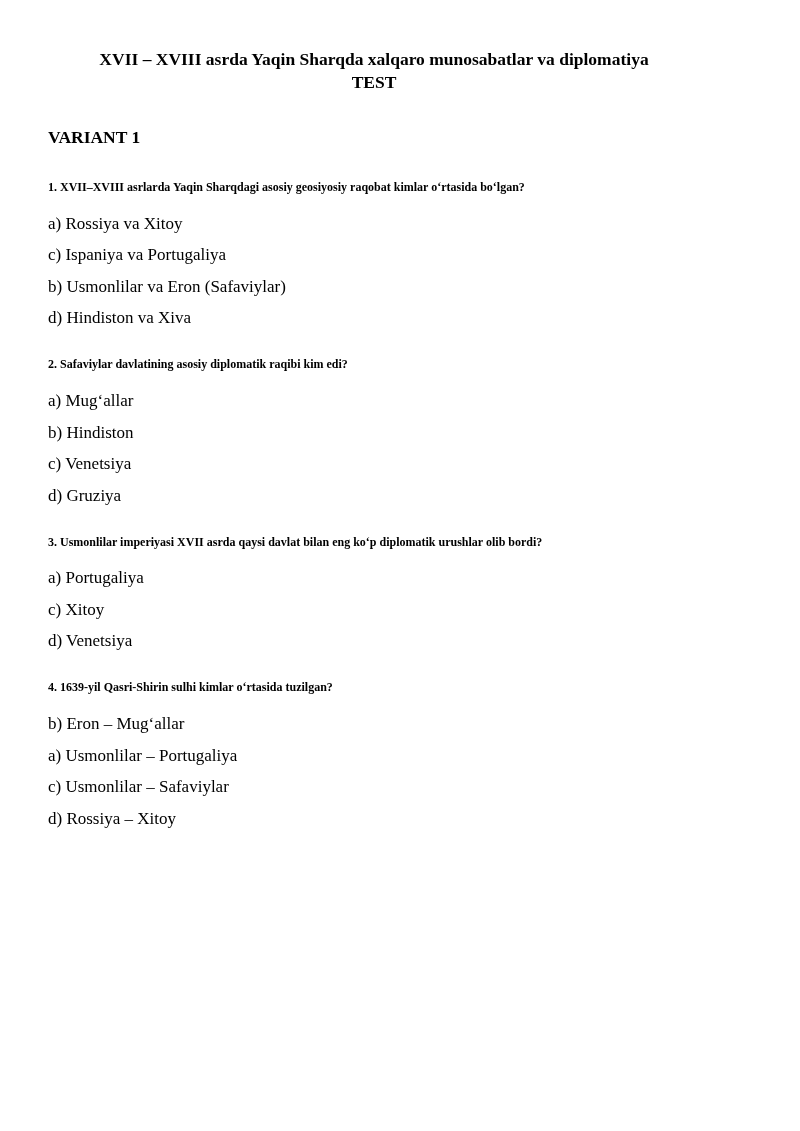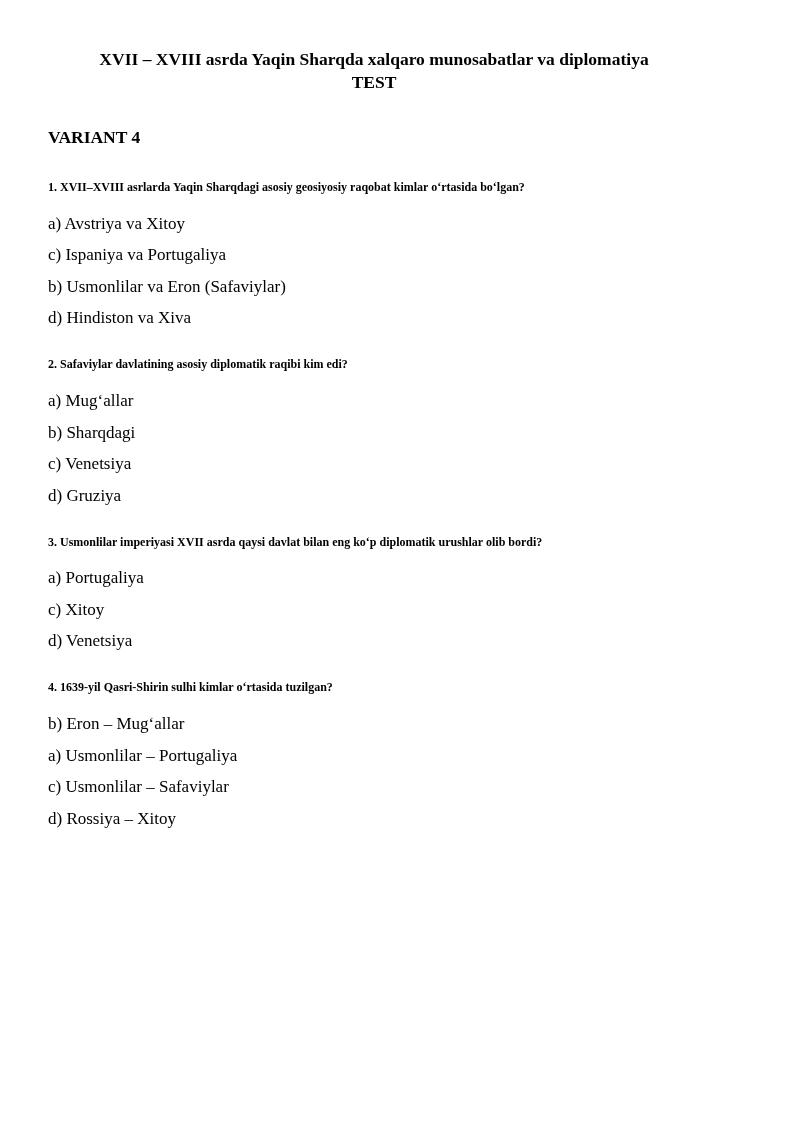--- a/index.html
+++ b/index.html
@@ -68,37 +68,37 @@
 </head>
 <body>
 
 <div class="page">
 
   <h1 class="doc-title">
     <span>XVII – XVIII asrda Yaqin Sharqda xalqaro munosabatlar va diplomatiya</span>
     <span class="title-line-2">TEST</span>
   </h1>
 
-  <p class="variant-label">VARIANT 4</p>
+  <p class="variant-label">VARIANT 1</p>
 
   <div class="question-block">
     <p class="question-text">1. XVII–XVIII asrlarda Yaqin Sharqdagi asosiy geosiyosiy raqobat kimlar o‘rtasida bo‘lgan?</p>
     <ul class="option-list">
-      <li class="option-item">a) Avstriya va Xitoy</li>
+      <li class="option-item">a) Rossiya va Xitoy</li>
       <li class="option-item">c) Ispaniya va Portugaliya</li>
       <li class="option-item">b) Usmonlilar va Eron (Safaviylar)</li>
       <li class="option-item">d) Hindiston va Xiva</li>
     </ul>
   </div>
 
   <div class="question-block">
     <p class="question-text">2. Safaviylar davlatining asosiy diplomatik raqibi kim edi?</p>
     <ul class="option-list">
       <li class="option-item">a) Mug‘allar</li>
-      <li class="option-item">b) Sharqdagi</li>
+      <li class="option-item">b) Hindiston</li>
       <li class="option-item">c) Venetsiya</li>
       <li class="option-item">d) Gruziya</li>
     </ul>
   </div>
 
   <div class="question-block">
     <p class="question-text">3. Usmonlilar imperiyasi XVII asrda qaysi davlat bilan eng ko‘p diplomatik urushlar olib bordi?</p>
     <ul class="option-list">
       <li class="option-item">a) Portugaliya</li>
       <li class="option-item">c) Xitoy</li>

